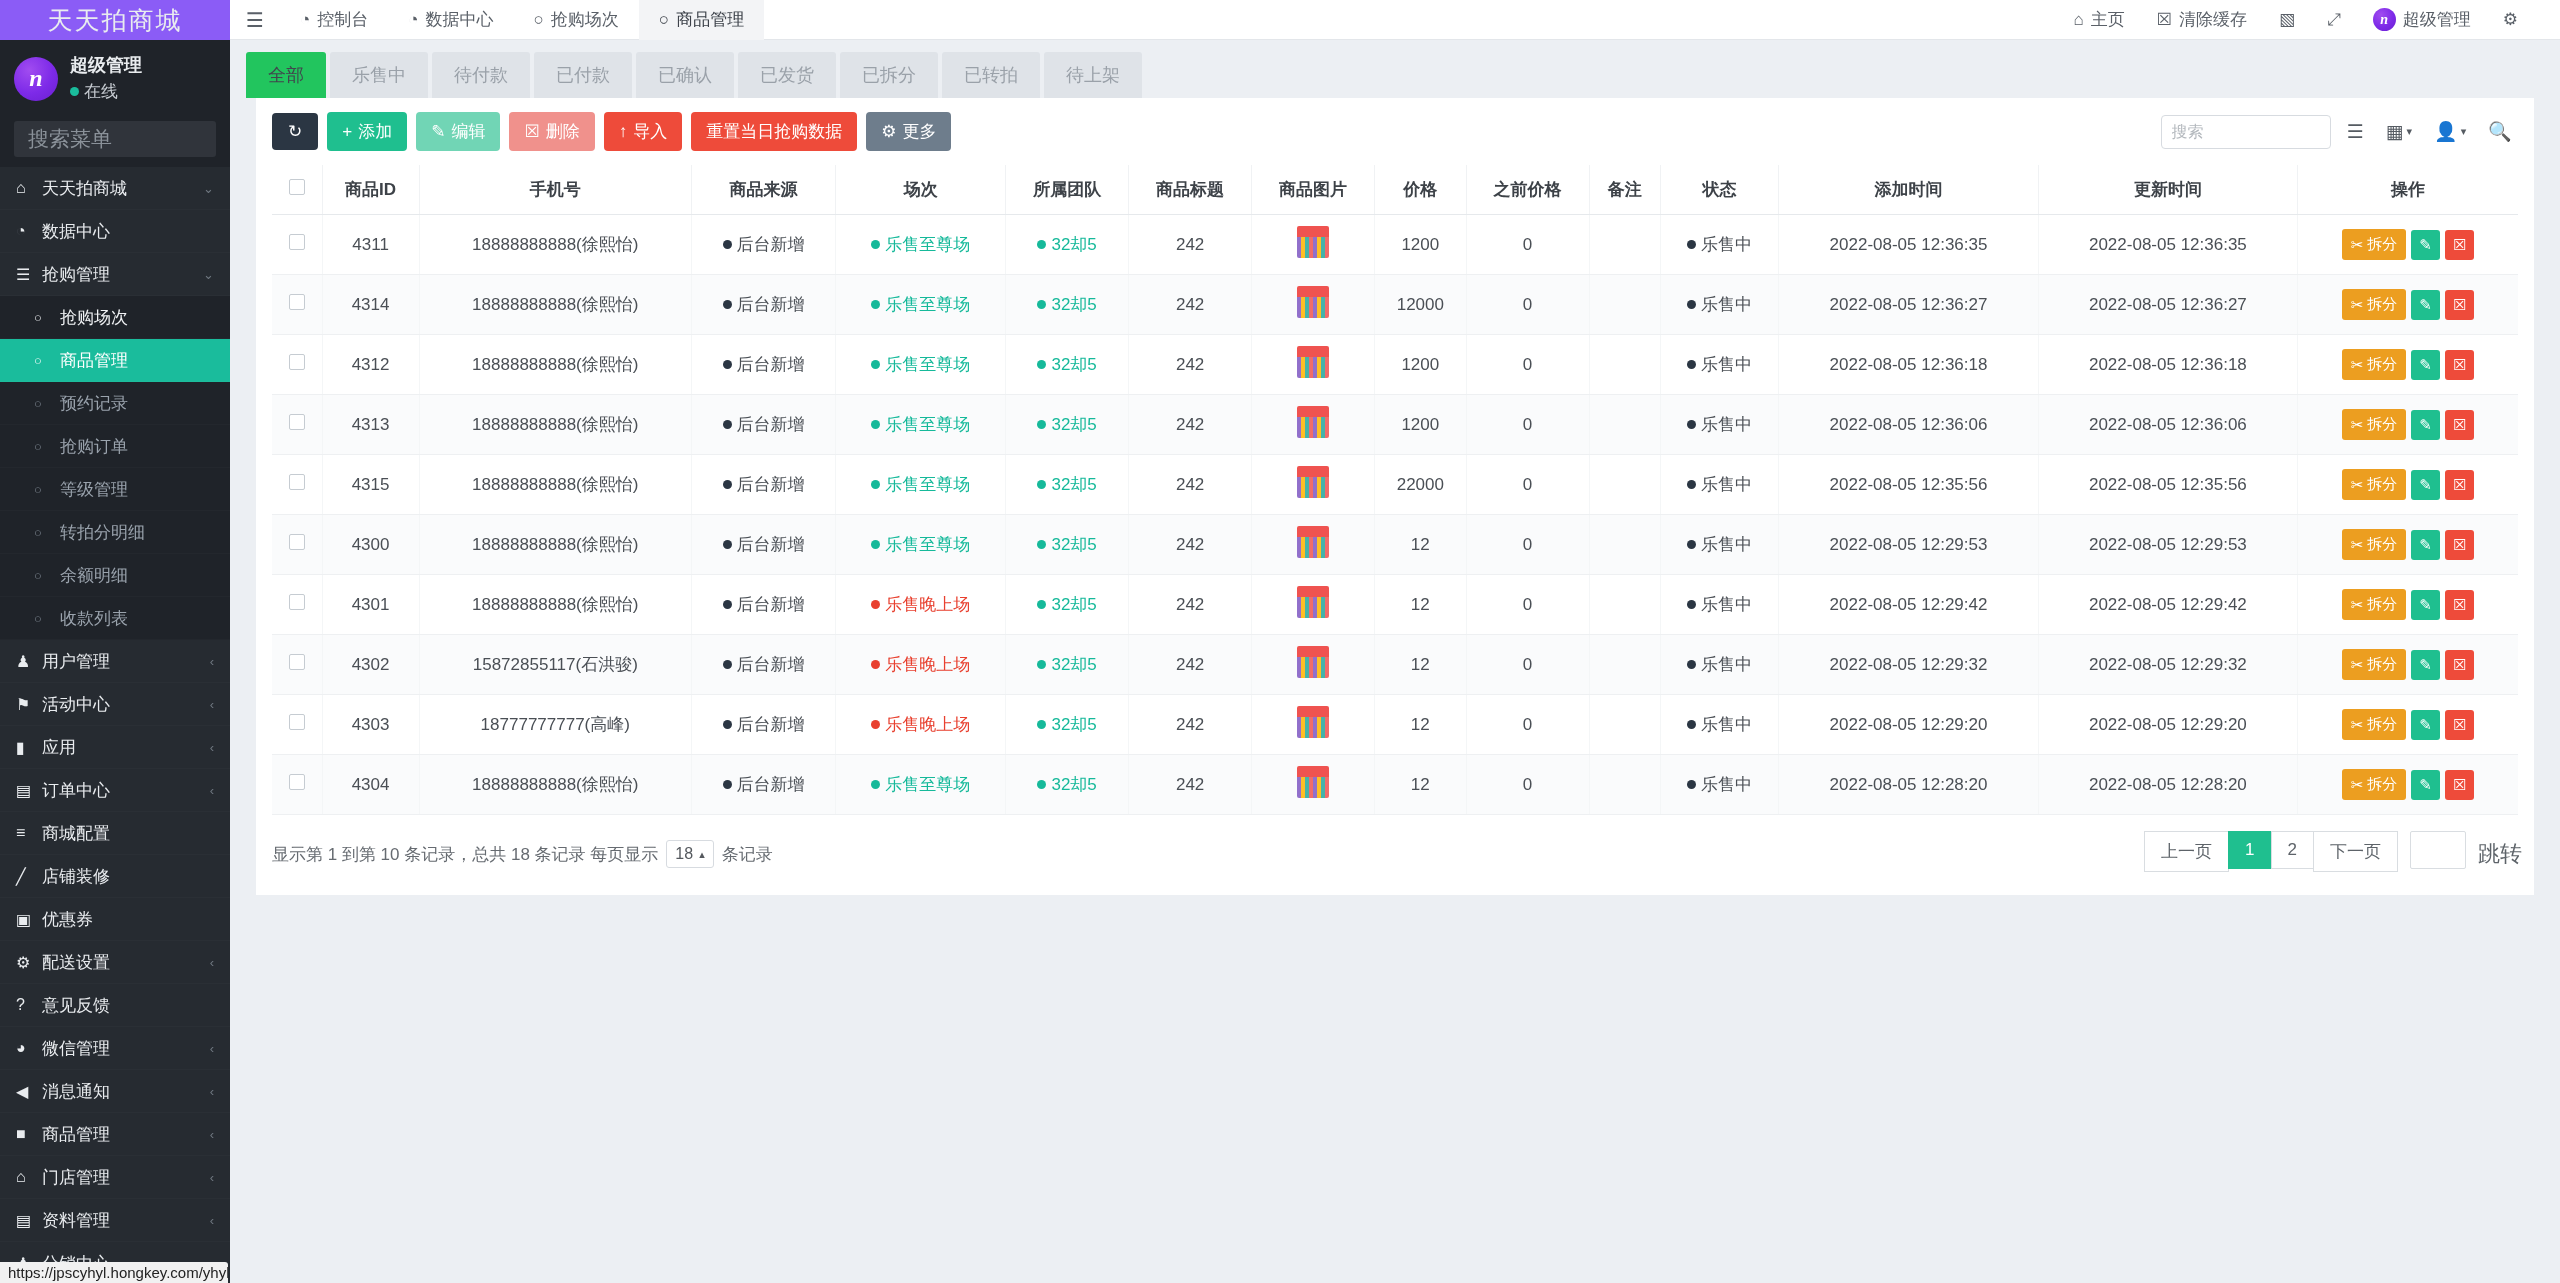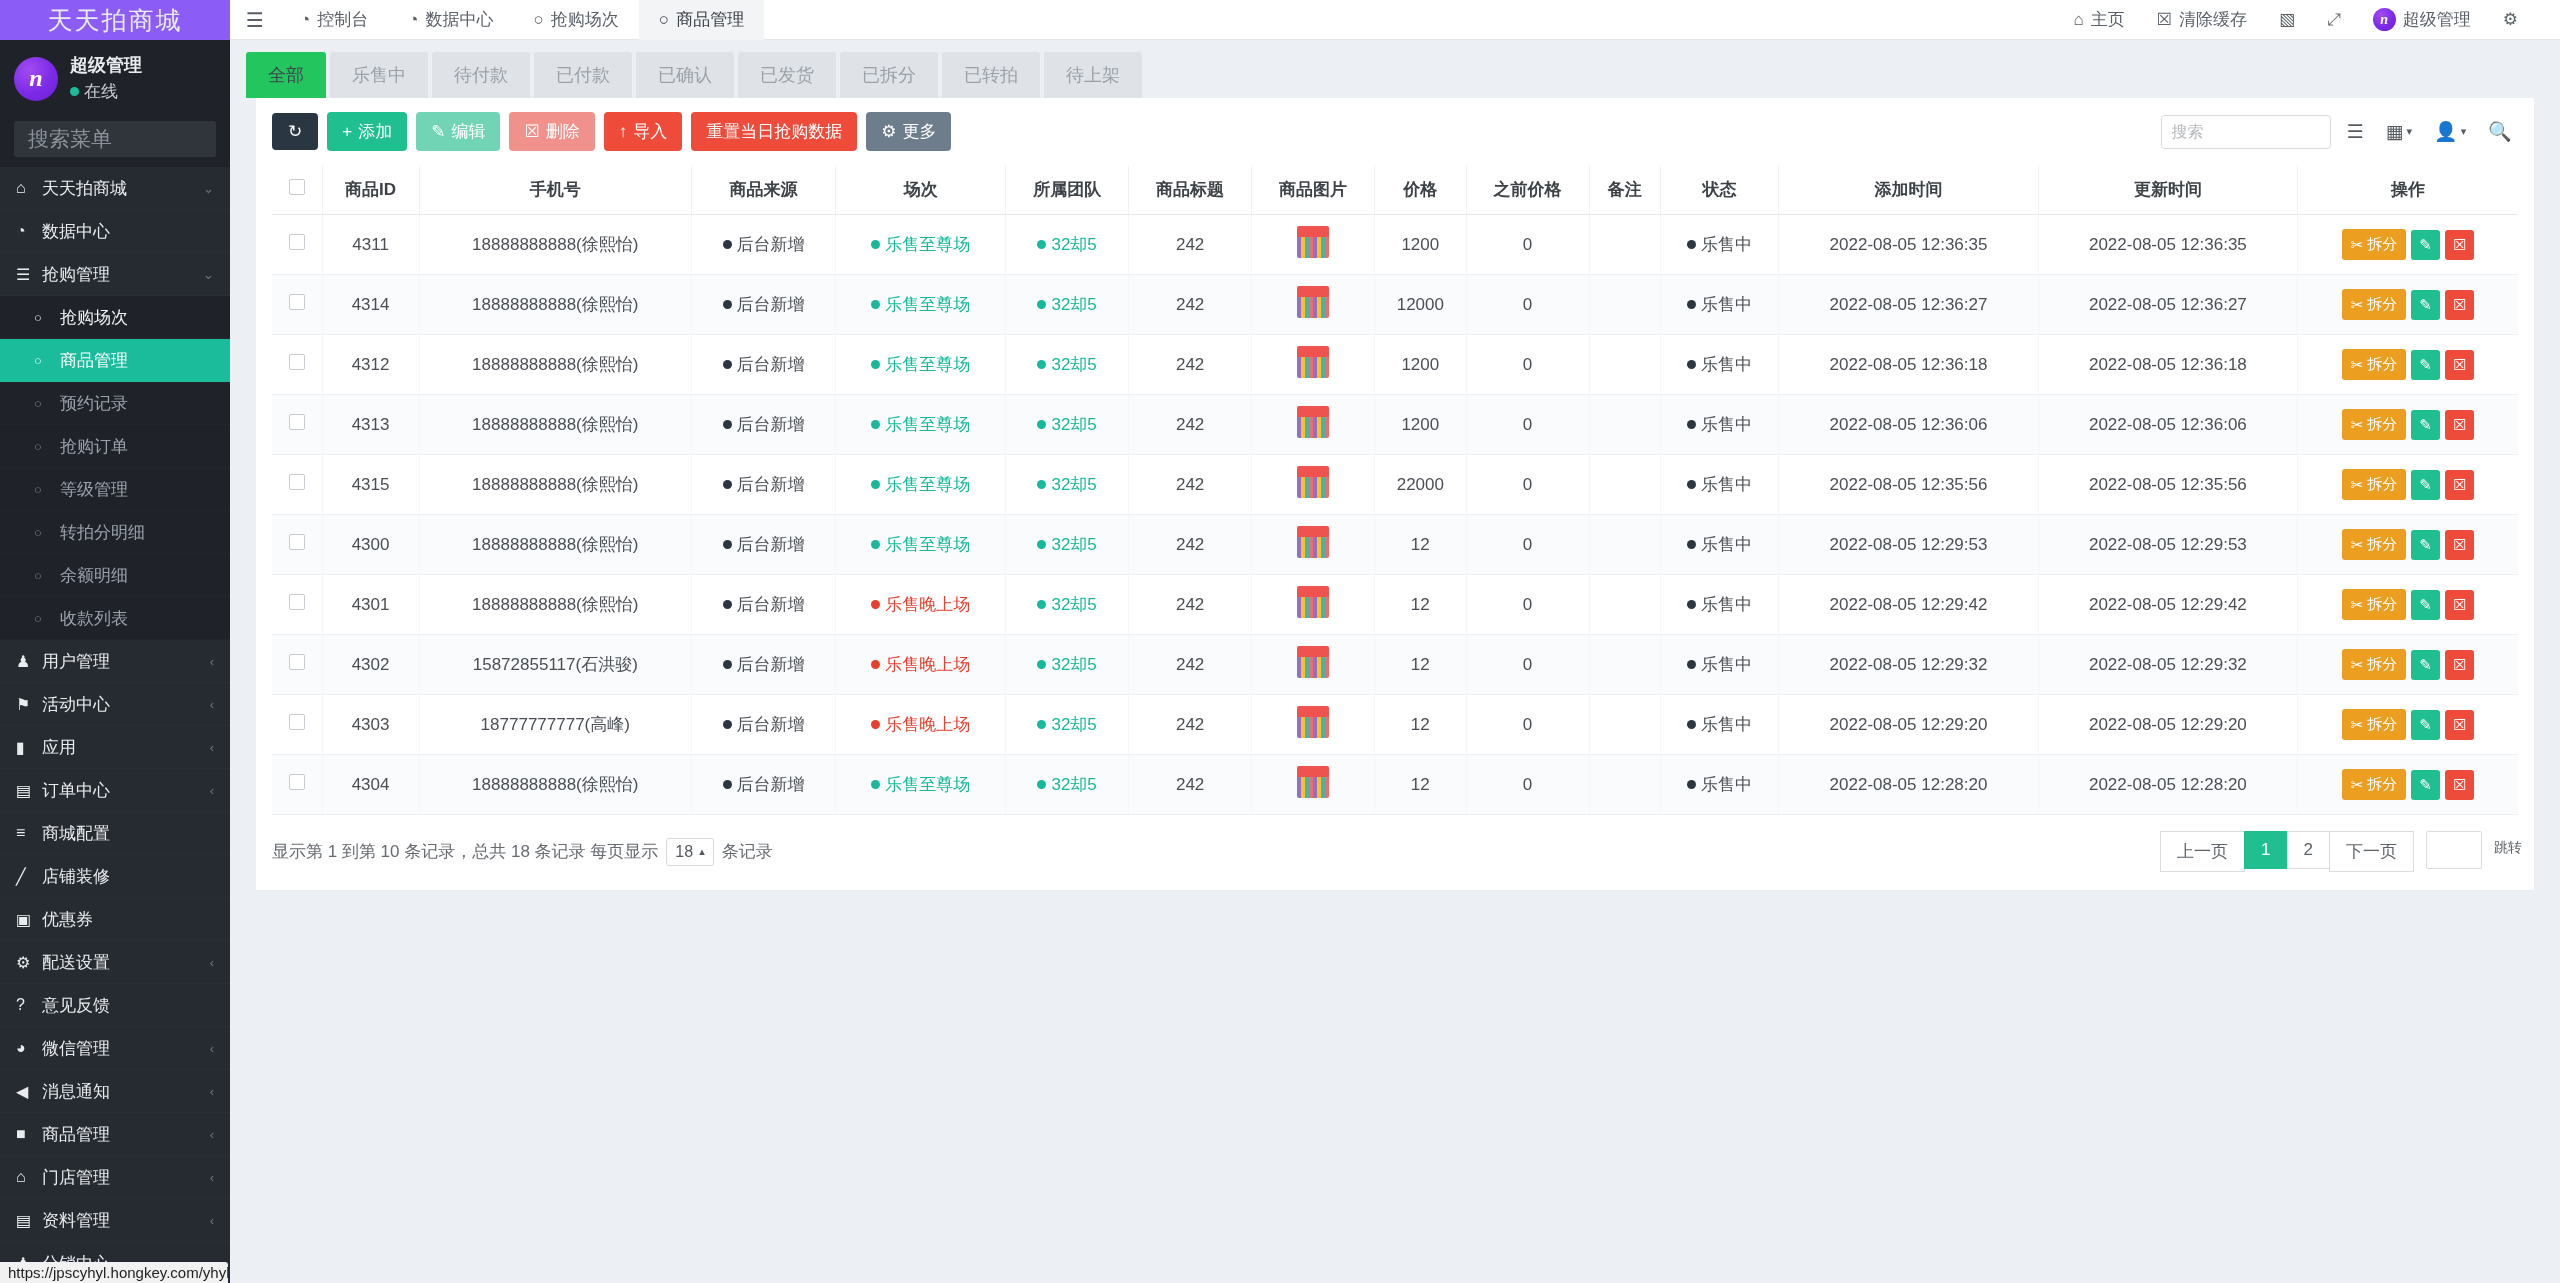--- a/index.html
+++ b/index.html
@@ -123,21 +123,21 @@
   .footer { display:flex; align-items:center; padding:16px 0 18px 16px; background:#fff; }
   .finfo { font-size:17px; color:#666b71; display:flex; align-items:center; gap:8px; }
   .psel { border:1px solid #d7dbe0; border-radius:3px; padding:4px 8px; font-size:16px; color:#55595e;
           display:inline-flex; align-items:center; gap:6px; cursor:pointer; background:#fff;}
   .pager { margin-left:auto; display:flex; align-items:flex-start; gap:0; }
   .pg { border:1px solid #d9dde1; background:#fff; color:#5d6369; font-size:17px; padding:8px 16px; cursor:pointer;
         margin-left:-1px; }
   .pg.act { background:#1fbf8f; border-color:#1fbf8f; color:#fff; }
   .jumpinp { width:56px; height:38px; border:1px solid #d9dde1; margin-left:12px; border-radius:2px; outline:none;
              font-family:"Liberation Sans",sans-serif; font-size:16px; padding:0 6px;}
-  .jumpbtn { border:0; background:transparent; color:#5d6369; font-size:14px; padding:8px 12px; cursor:pointer;
+  .jumpbtn { border:0; background:transparent; color:#5d6369; font-size:22px; padding:8px 12px; cursor:pointer;
              font-family:Liberation Sans, sans-serif;}
 </style>
 </head>
 <body>
 
 <div class="app">
 
   <aside class="sidebar">
     <div class="brand">天天拍商城</div>
 

